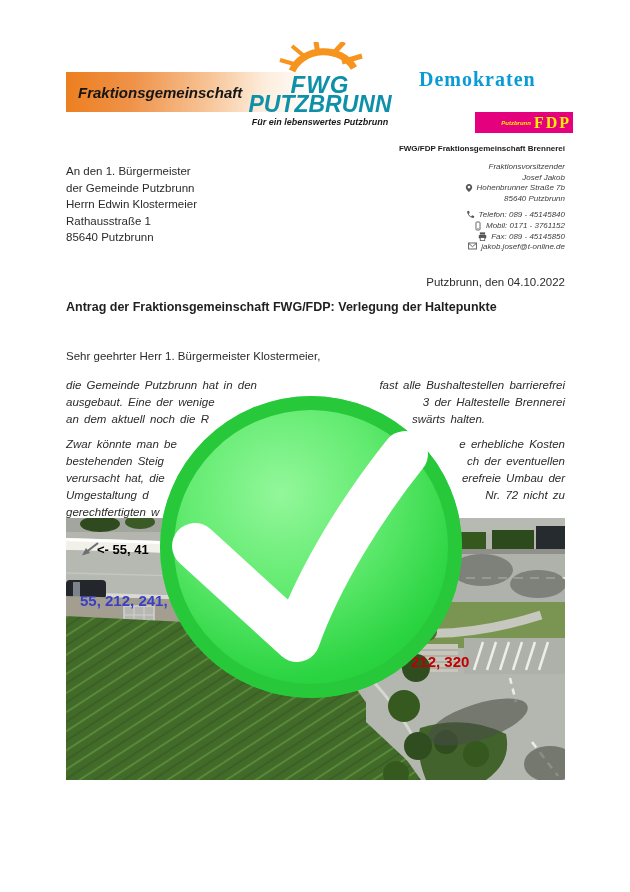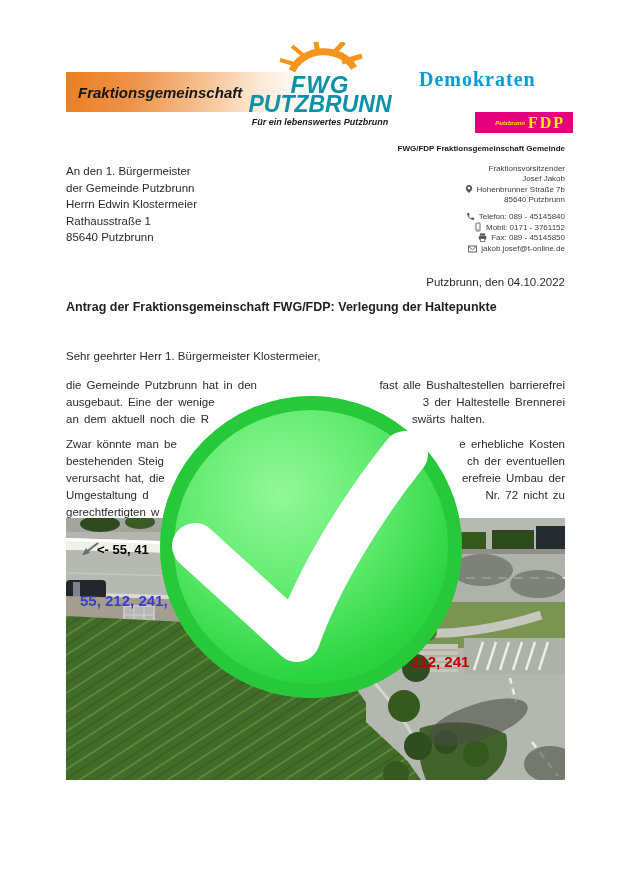--- a/index.html
+++ b/index.html
@@ -13,40 +13,40 @@
 
   .fwg-logo{position:absolute;left:240px;top:42px;width:160px;height:88px;text-align:center;}
   .fwg-logo .sun{position:absolute;left:18px;top:0;}
   .fwg-l1{position:absolute;left:0;right:0;top:29px;font-size:24px;font-weight:bold;font-style:italic;color:#0e90a8;letter-spacing:1px;}
   .fwg-l2{position:absolute;left:0;right:0;top:49px;font-size:23px;font-weight:bold;font-style:italic;color:#0e90a8;}
   .fwg-tag{position:absolute;left:0;right:0;top:75px;font-size:9px;font-weight:bold;font-style:italic;color:#1a1a1a;white-space:nowrap;}
 
   .fdp-logo{position:absolute;left:419px;top:70px;width:158px;height:64px;}
   .fdp-line{font-family:"Liberation Serif",serif;font-weight:bold;color:#0a9bd7;font-size:20px;line-height:18px;letter-spacing:1px;}
   .fdp-box{position:absolute;left:56px;top:42px;width:98px;height:21px;background:#e5007d;
-    display:flex;align-items:center;justify-content:flex-end;padding-right:8px;box-sizing:border-box;gap:3px;}
+    display:flex;align-items:center;justify-content:flex-end;padding-right:2px;box-sizing:border-box;gap:3px;}
   .fdp-small{color:#ffed00;font-size:6px;font-weight:bold;font-style:italic;}
   .fdp-large{color:#ffed00;font-family:"Liberation Serif",serif;font-weight:bold;font-size:16px;letter-spacing:2px;}
 
   .org-line{position:absolute;right:65px;top:144px;font-size:8px;font-weight:bold;color:#1a1a1a;}
 
   
   .recipient{position:absolute;left:66px;top:163px;font-size:11.5px;line-height:16.5px;color:#2b2b2b;}
   .contact{position:absolute;right:65px;top:162px;font-size:8px;color:#3d3d3d;}
-  .c-line{height:10.6px;display:flex;justify-content:flex-end;align-items:flex-end;gap:4px;}
+  .c-line{height:10.6px;display:flex;justify-content:flex-end;align-items:flex-start;gap:4px;font-style:italic;}
   .c-gap{margin-top:6px;}
   .c-line svg{flex:0 0 auto;}
 
   
   .date{position:absolute;right:65px;top:276px;font-size:11.5px;color:#2b2b2b;}
   .subject{position:absolute;left:66px;top:300px;width:499px;font-size:12.5px;font-weight:bold;line-height:15px;color:#1f1f1f;}
   .salutation{position:absolute;left:66px;top:350px;font-size:11.5px;color:#2b2b2b;}
   .para{position:absolute;left:66px;width:499px;font-size:11.5px;color:#2b2b2b;word-spacing:2px;}
   .p1{top:379px;} .p2{top:438px;}
-  .pline{position:relative;height:17px;}
+  .pline{position:relative;height:17px;font-style:italic;}
   .frag-l{position:absolute;left:0;top:0;white-space:nowrap;}
   .frag-r{position:absolute;right:0;top:0;white-space:nowrap;}
   .pline.off80 .frag-r{right:80px;}
 
   
   .photo{position:absolute;left:66px;top:518px;width:499px;height:262px;overflow:hidden;background:#b3b5ae;}
   .photo .scene{position:absolute;left:0;top:0;}
   .ann{position:absolute;font-weight:bold;white-space:nowrap;font-family:"Liberation Sans",sans-serif;}
   .ann-red1{left:31px;top:24px;font-size:13px;color:#000000;}
   .ann-blue{left:14px;top:74px;font-size:15px;color:#3b3fc4;}
@@ -83,21 +83,21 @@
   </div>
 
   <div class="fdp-logo">
     <div class="fdp-line">Demokraten</div>
     <div class="fdp-box">
       <span class="fdp-small">Putzbrunn</span>
       <span class="fdp-large">FDP</span>
     </div>
   </div>
 
-  <div class="org-line">FWG/FDP Fraktionsgemeinschaft Gemeinde</div>
+  <div class="org-line">FWG/FDP Fraktionsgemeinschaft Brennerei</div>
 
   <div class="recipient">
     <div>An den 1. Bürgermeister</div>
     <div>der Gemeinde Putzbrunn</div>
     <div>Herrn Edwin Klostermeier</div>
     <div>Rathausstraße 1</div>
     <div>85640 Putzbrunn</div>
   </div>
 
   <div class="contact">
@@ -276,21 +276,21 @@
       <circle cx="330" cy="256" r="13" fill="#36591f"></circle>
     </svg>
 
     <svg class="hand-arrow" width="22" height="18" viewBox="0 0 22 18">
       <path d="M20 3 L7 13" stroke="#6b6f74" stroke-width="2.2"></path>
       <path d="M12 13 L4 15.5 L8 8" fill="#6b6f74"></path>
     </svg>
 
     <div class="ann ann-red1">&lt;- 55, 41</div>
     <div class="ann ann-blue">55, 212, 241,</div>
-    <div class="ann ann-red2">212, 241</div>
+    <div class="ann ann-red2">212, 320</div>
   </div>
 
   <div class="check-overlay">
     <svg width="302" height="302" viewBox="0 0 302 302">
       <path d="M35 150 L137 243 C160 178 205 108 245 58" fill="none" stroke="#ffffff" stroke-width="46" stroke-linecap="round" stroke-linejoin="round"></path>
     </svg>
   </div>
 
 </div>
 

